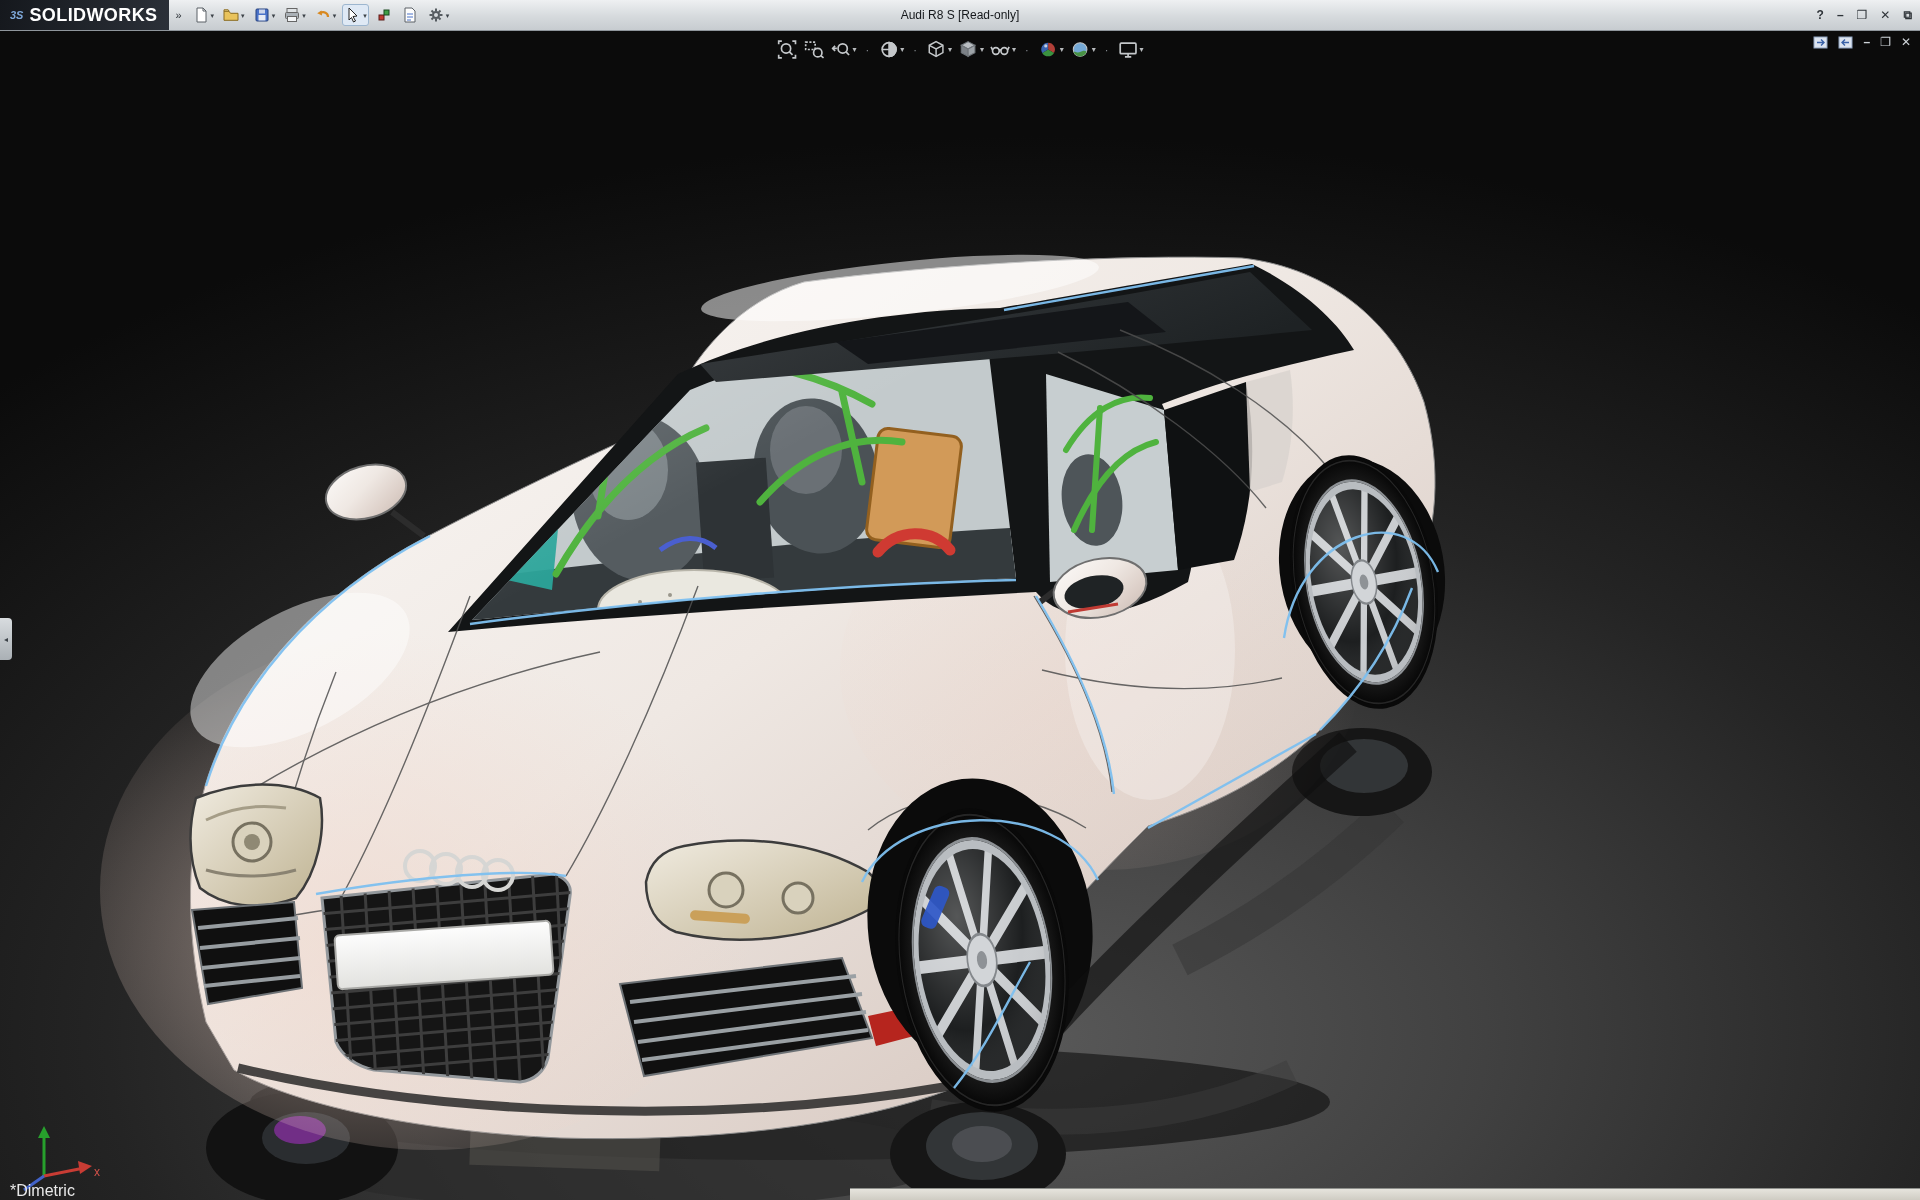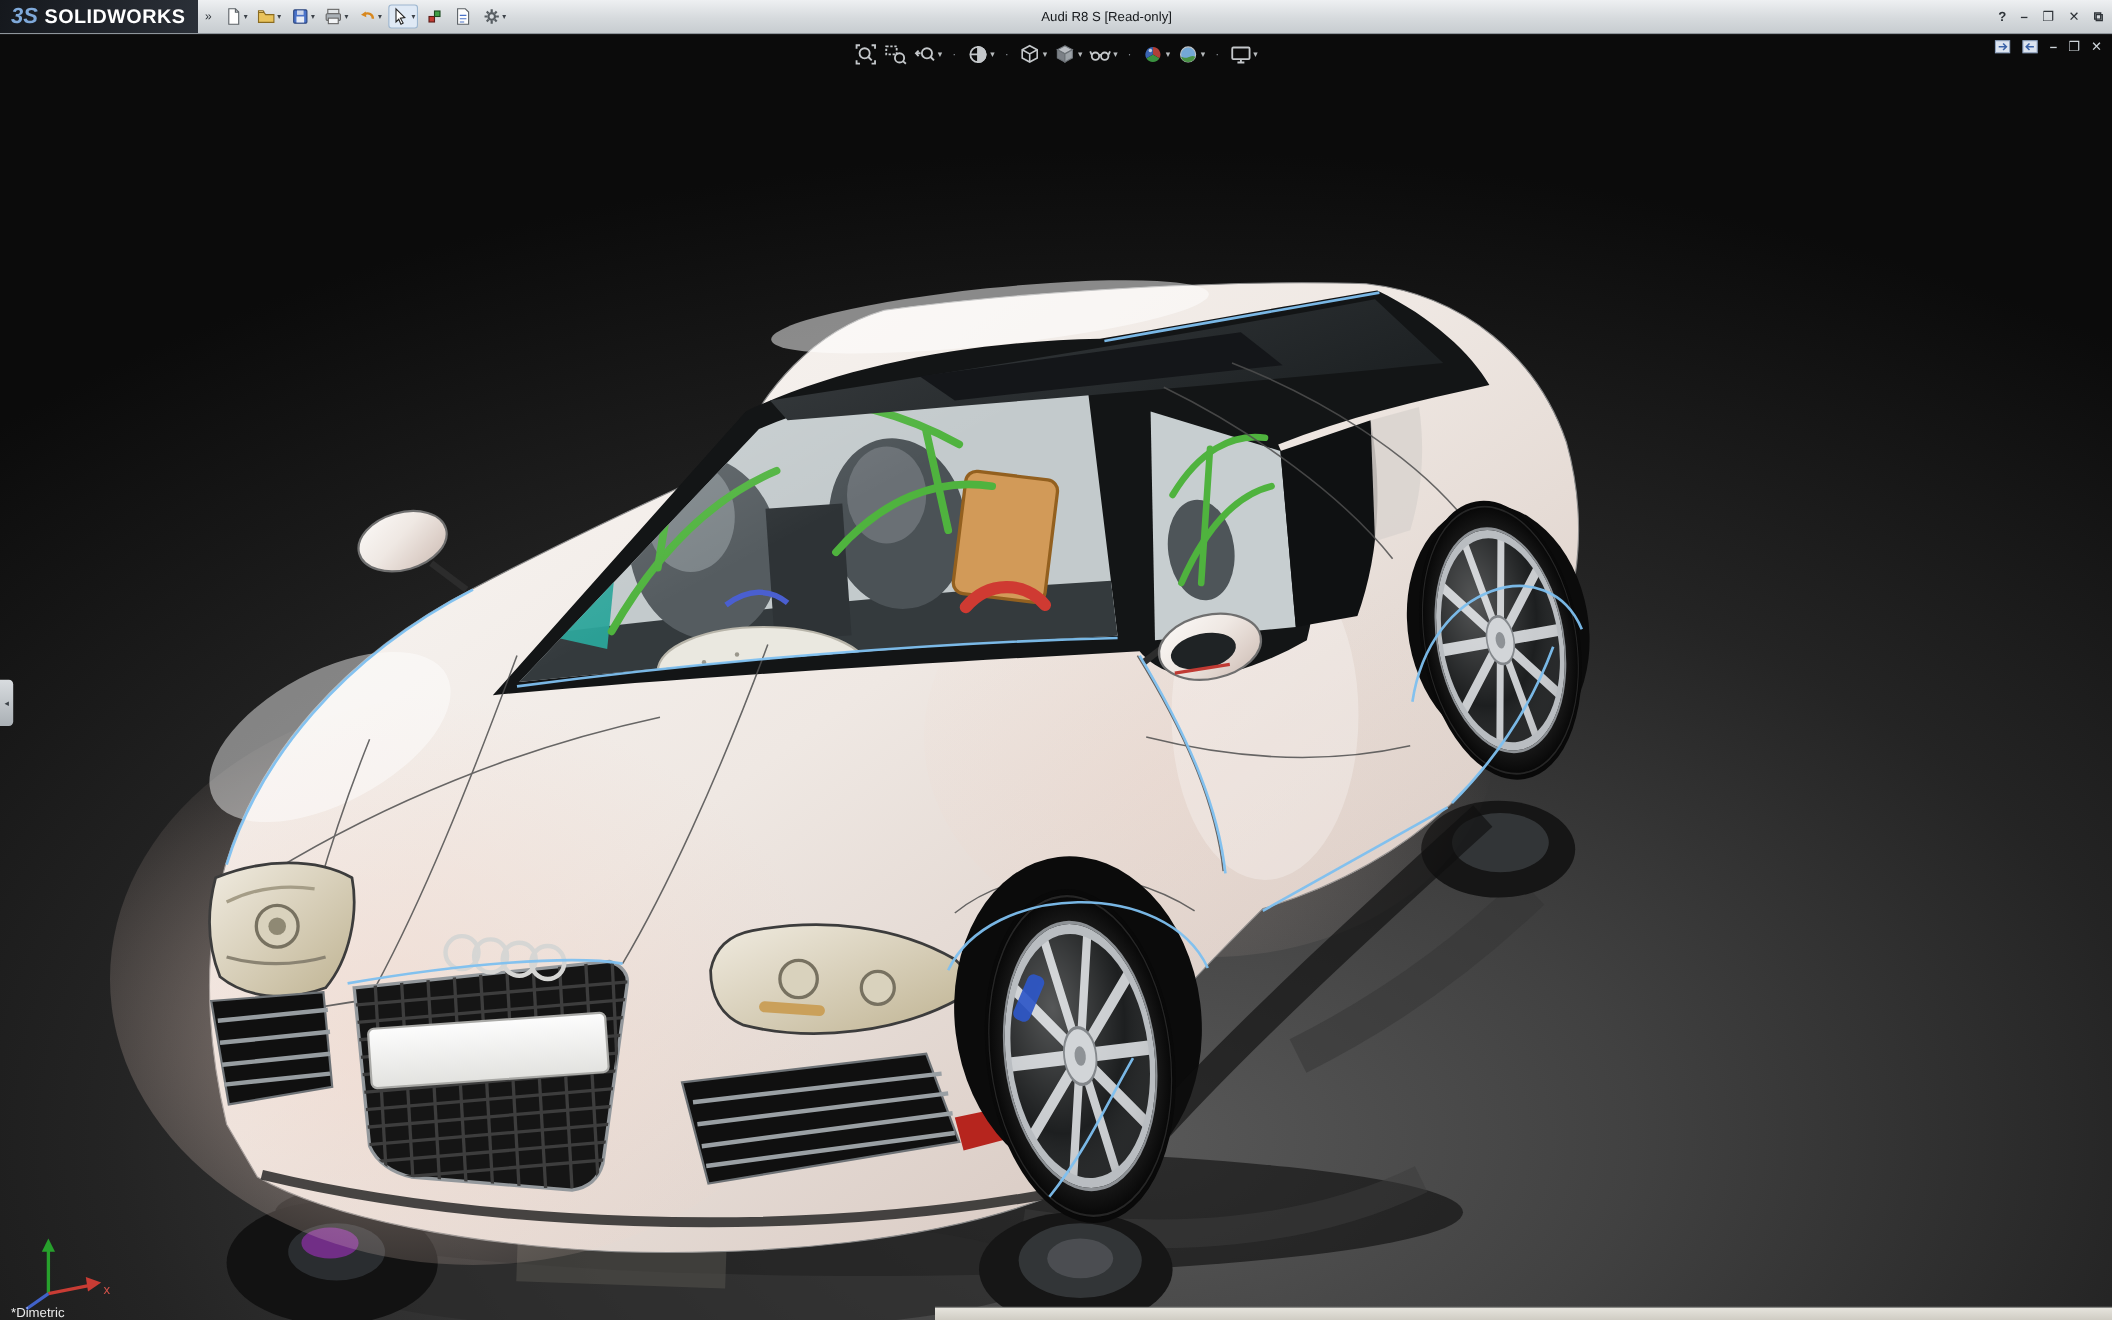--- a/index.html
+++ b/index.html
@@ -5,28 +5,28 @@
   html,body{margin:0;padding:0;width:1920px;height:1200px;overflow:hidden;
     font-family:"Liberation Sans","DejaVu Sans",sans-serif;background:#000;}
   .app{position:relative;width:1920px;height:1200px;}
 
   
   .titlebar{position:absolute;top:0;left:0;right:0;height:30px;
     background:linear-gradient(#eef0f2,#d6dadd 55%,#c7ccd0);
     border-bottom:1px solid #8f969c;display:flex;align-items:center;z-index:20;}
   .logo{height:30px;background:linear-gradient(100deg,#15181d,#2b3038);color:#fff;
     display:flex;align-items:center;padding:0 12px 0 10px;gap:6px;flex:0 0 auto;}
-  .logo-mark{font-style:italic;font-weight:bold;color:#7fa9da;font-size:20px;}
+  .logo-mark{font-style:italic;font-weight:bold;color:#7fa9da;font-size:11px;}
   .logo-text{font-weight:bold;font-size:18px;letter-spacing:.4px;}
   .menu-arrow{font-size:11px;color:#2d3338;margin:0 4px 0 6px;}
   .tb{display:flex;align-items:center;gap:4px;margin-left:4px;}
   .tbtn{display:flex;align-items:center;gap:1px;padding:2px;border-radius:3px;}
   .tbtn.pressed{background:#dfe9f5;border:1px solid #9db6cf;padding:1px;}
   .chev{font-size:7px;color:#3c4248;line-height:1;}
-  .title{position:absolute;left:50%;transform:translateX(-50%);font-size:12px;color:#15181b;white-space:nowrap;margin-left:46px;}
+  .title{position:absolute;left:50%;transform:translateX(-50%);font-size:12px;color:#15181b;white-space:nowrap;}
   .winctl{position:absolute;right:8px;top:0;height:30px;display:flex;gap:13px;align-items:center;
     font-size:12px;color:#2e3338;font-weight:bold;}
   .winctl span{line-height:1;}
 
   
   .viewport{position:absolute;top:30px;left:0;right:0;bottom:0;overflow:hidden;
     background:radial-gradient(1500px 900px at 54% 86%, #585858 0%, #414141 30%, #242424 62%, #0b0b0b 100%);}
   .scene{position:absolute;inset:0;}
 
   .headsup{position:absolute;top:8px;left:50%;transform:translateX(-50%);
@@ -35,21 +35,21 @@
   .hchev{font-size:8px;color:#c6cacd;line-height:1;}
   .hsep{color:#8b9096;font-size:11px;padding:0 4px;}
 
   .vpctl{position:absolute;top:5px;right:9px;display:flex;gap:10px;align-items:center;
     color:#ced4d9;font-size:12px;z-index:5;font-weight:bold;}
 
   .left-tab{position:absolute;left:0;top:588px;width:12px;height:42px;
     background:linear-gradient(#d8dcdf,#aab0b5);border-radius:0 4px 4px 0;
     display:flex;align-items:center;justify-content:center;font-size:8px;color:#3c4248;z-index:5;}
 
-  .orientation{position:absolute;left:10px;bottom:0px;color:#e9e9e9;font-size:12px;z-index:5;}
+  .orientation{position:absolute;left:10px;bottom:0px;color:#e9e9e9;font-size:16px;z-index:5;}
 
   .bottom-strip{position:absolute;left:850px;right:0;bottom:0;height:11px;z-index:6;
     background:linear-gradient(#e6e4dd,#cfccc3);border-top:1px solid #8f918d;}
 
   svg{display:block;}
 </style>
 </head>
 <body>
 
 <div class="app">

